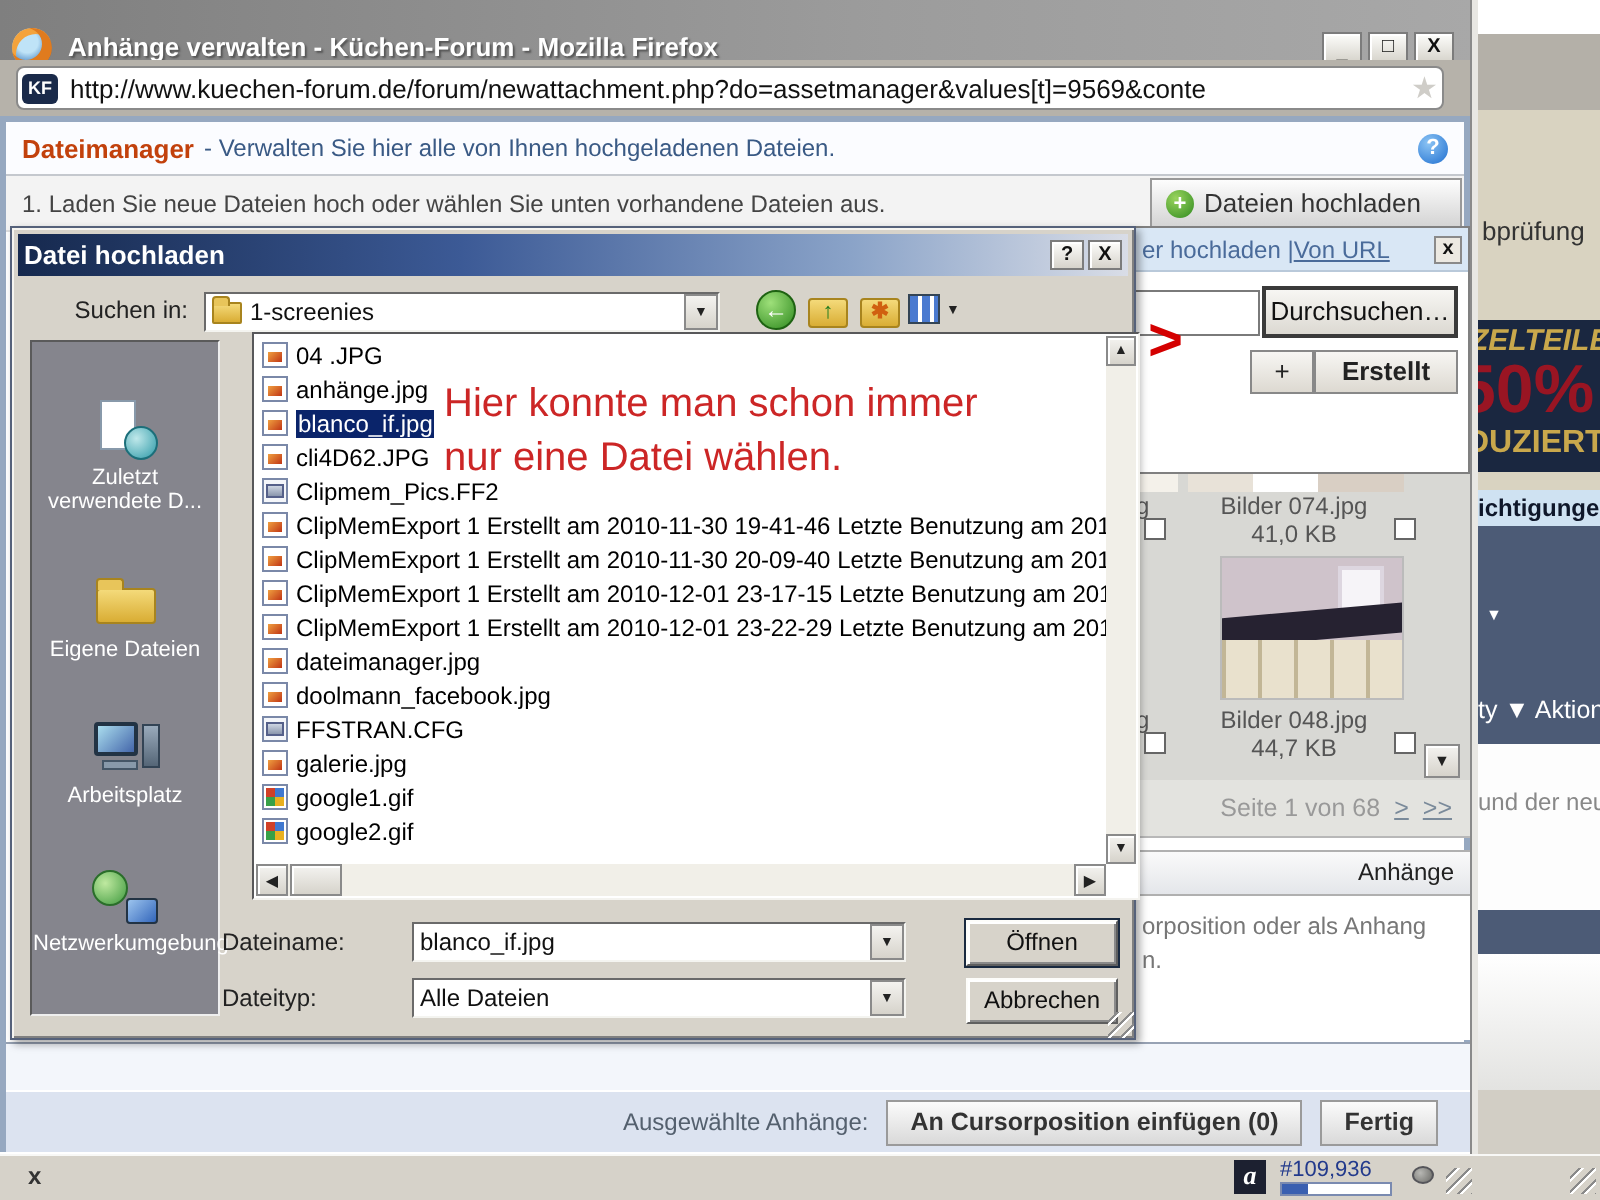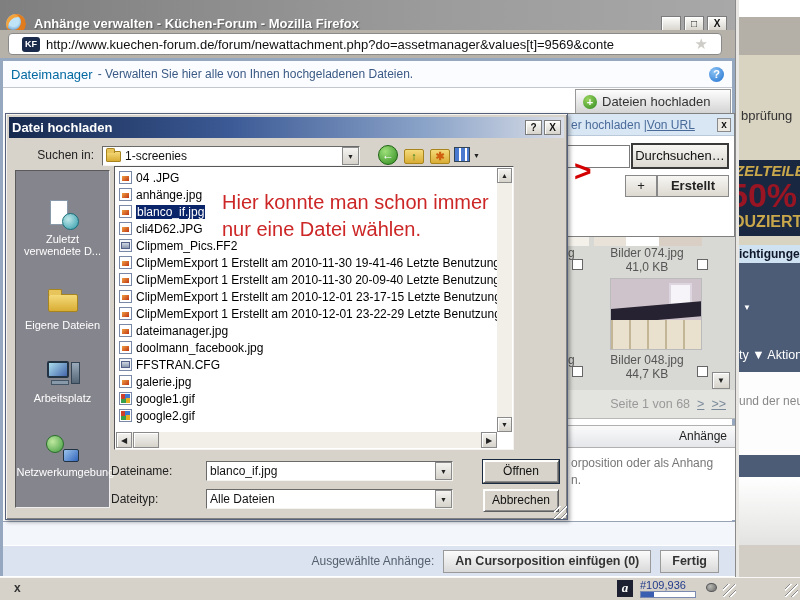--- a/index.html
+++ b/index.html
@@ -16,36 +16,36 @@
     box-shadow:inset -3px -2px 0 2px #e07b1e, inset 2px 3px 0 0 #f4a33c;}
   .wtitle{color:#fff;font-weight:bold;font-size:13px;margin-left:8px;flex:1;
     text-shadow:1px 1px 1px #555;white-space:nowrap;overflow:hidden;}
   .winbtns{display:flex;gap:3px;margin-right:4px;}
   .wbtn{width:20px;height:16px;background:linear-gradient(#fdfdfb,#d6d3cb);
     border:1px solid #7c7c7c;box-shadow:inset 1px 1px 0 #fff;
     font-weight:bold;font-size:10px;color:#111;display:flex;align-items:flex-end;justify-content:center;line-height:9px;}
   .wbtn.sq{align-items:center;line-height:12px;}
   .urlrow{position:absolute;left:0;top:30px;width:737px;height:28px;background:#b6b2aa;}
   .urlfield{position:absolute;left:8px;top:3px;width:714px;height:22px;background:#fff;
-    border:1px solid #8a8a8a;border-radius:4px;display:flex;align-items:center;padding:0 13px;}
+    border:1px solid #8a8a8a;border-radius:4px;display:flex;align-items:center;padding:0 2px;}
   .kf{width:18px;height:15px;flex:none;background:#1a2a4a;border-radius:3px;color:#fff;
     font:bold 9px/15px "Liberation Sans",sans-serif;text-align:center;letter-spacing:0;}
   .urltext{font-size:13px;color:#111;margin-left:6px;white-space:nowrap;overflow:hidden;flex:1;}
   .star{color:#cfcdc8;font-size:15px;flex:none;}
 
   
   .winedge{position:absolute;left:735px;top:0;width:4px;height:577px;background:#e8e7e3;border-left:1px solid #8a8a8a;}
   .rs{position:absolute;left:739px;width:61px;overflow:hidden;}
 
   
   .vbdlg{position:absolute;left:0;top:58px;width:735px;height:518px;background:#fff;
     border:3px solid #96a8c0;}
   .vbhead{position:absolute;left:0;top:0;width:729px;height:27px;background:#fbfcff;
     border-bottom:1px solid #c4c8ce;display:flex;align-items:center;padding:0 8px;}
-  .vbtitle{font-weight:normal;font-size:13px;color:#0369a1;}
+  .vbtitle{font-weight:bold;font-size:13px;color:#c2410c;}
   .vbsub{font-size:12px;color:#3a5a85;margin-left:5px;flex:1;white-space:nowrap;overflow:hidden;}
   .helpdot{width:15px;height:15px;border-radius:50%;flex:none;color:#fff;text-align:center;
     background:radial-gradient(circle at 35% 30%,#8cc4f4,#1f6fd0);font:bold 11px/15px "Liberation Sans",sans-serif;}
   .vbstep{position:absolute;left:0;top:27px;width:729px;height:28px;background:#f3f3f3;
     border-bottom:1px solid #ddd;font-size:12px;color:#444;line-height:28px;padding-left:8px;}
   .upbtn{position:absolute;left:575px;top:89px;width:156px;height:25px;z-index:3;
     background:linear-gradient(#fdfdfd,#d4d4d4);border:1px solid #999;
     display:flex;align-items:center;gap:5px;padding:0 7px;font-size:13px;color:#333;}
   .plusdot{width:14px;height:14px;border-radius:50%;flex:none;color:#fff;text-align:center;
     background:radial-gradient(circle at 35% 30%,#9ad45e,#2f8a1f);font:bold 11px/14px "Liberation Sans",sans-serif;}
@@ -134,21 +134,21 @@
   .pc-scr{position:absolute;left:2px;top:2px;width:22px;height:17px;
     background:linear-gradient(135deg,#aaddee,#4466aa);border:2px solid #223344;border-radius:2px;}
   .pc-base{position:absolute;left:6px;top:21px;width:18px;height:5px;background:#8899aa;border:1px solid #445566;}
   .pc-tower{position:absolute;right:1px;top:3px;width:9px;height:22px;
     background:linear-gradient(#99aabb,#556677);border:1px solid #334455;}
   .pn-globe{position:absolute;left:1px;top:2px;width:18px;height:18px;border-radius:50%;
     background:radial-gradient(circle at 35% 35%,#bfe9a0,#3f9a3f);border:1px solid #2a6e2a;}
   .pn-mon{position:absolute;right:2px;bottom:1px;width:16px;height:13px;
     background:linear-gradient(135deg,#9cc4ee,#3366bb);border:1px solid #223344;border-radius:2px;}
 
-  .listframe{position:absolute;left:108px;top:52px;width:400px;height:284px;background:#fff;
+  .listframe{position:absolute;left:120px;top:52px;width:444px;height:284px;background:#fff;
     border:1px solid;border-color:#58585a #f4f3ef #f4f3ef #58585a;}
   .rows{position:absolute;left:2px;top:2px;right:16px;bottom:17px;overflow:hidden;}
   .frow{display:flex;align-items:center;gap:4px;height:17px;white-space:nowrap;font-size:12px;color:#000;padding-left:2px;}
   .fname.sel{background:#0a246a;color:#fff;padding:0 1px;}
   .fico{width:13px;height:13px;flex:none;position:relative;border:1px solid #7a88a8;background:#fff;}
   .fico.jpeg::after{content:"";position:absolute;left:2px;top:4px;right:2px;bottom:2px;
     background:linear-gradient(135deg,#f0a040,#c03515);}
   .fico.sys{background:#f4f6fa;}
   .fico.sys::after{content:"";position:absolute;left:1px;top:2px;right:1px;bottom:2px;
     background:linear-gradient(#cdd5e2,#8a96ad);border:1px solid #55608a;}
@@ -239,20 +239,21 @@
     </div>
   </div>
   <div class="winedge"></div>
 
   <div class="vbdlg">
     <div class="vbhead">
       <span class="vbtitle">Dateimanager</span>
       <span class="vbsub">- Verwalten Sie hier alle von Ihnen hochgeladenen Dateien.</span>
       <span class="helpdot">?</span>
     </div>
+    <div class="vbstep">1. Laden Sie neue Dateien hoch oder wählen Sie unten vorhandene Dateien aus.</div>
   </div>
   <div class="upbtn">
     <span class="plusdot">+</span>
     <span>Dateien hochladen</span>
   </div>
 
   <div class="vupop">
     <div class="vuhead">
       <span>er hochladen | </span>
       <span class="vuurl">Von URL</span>

